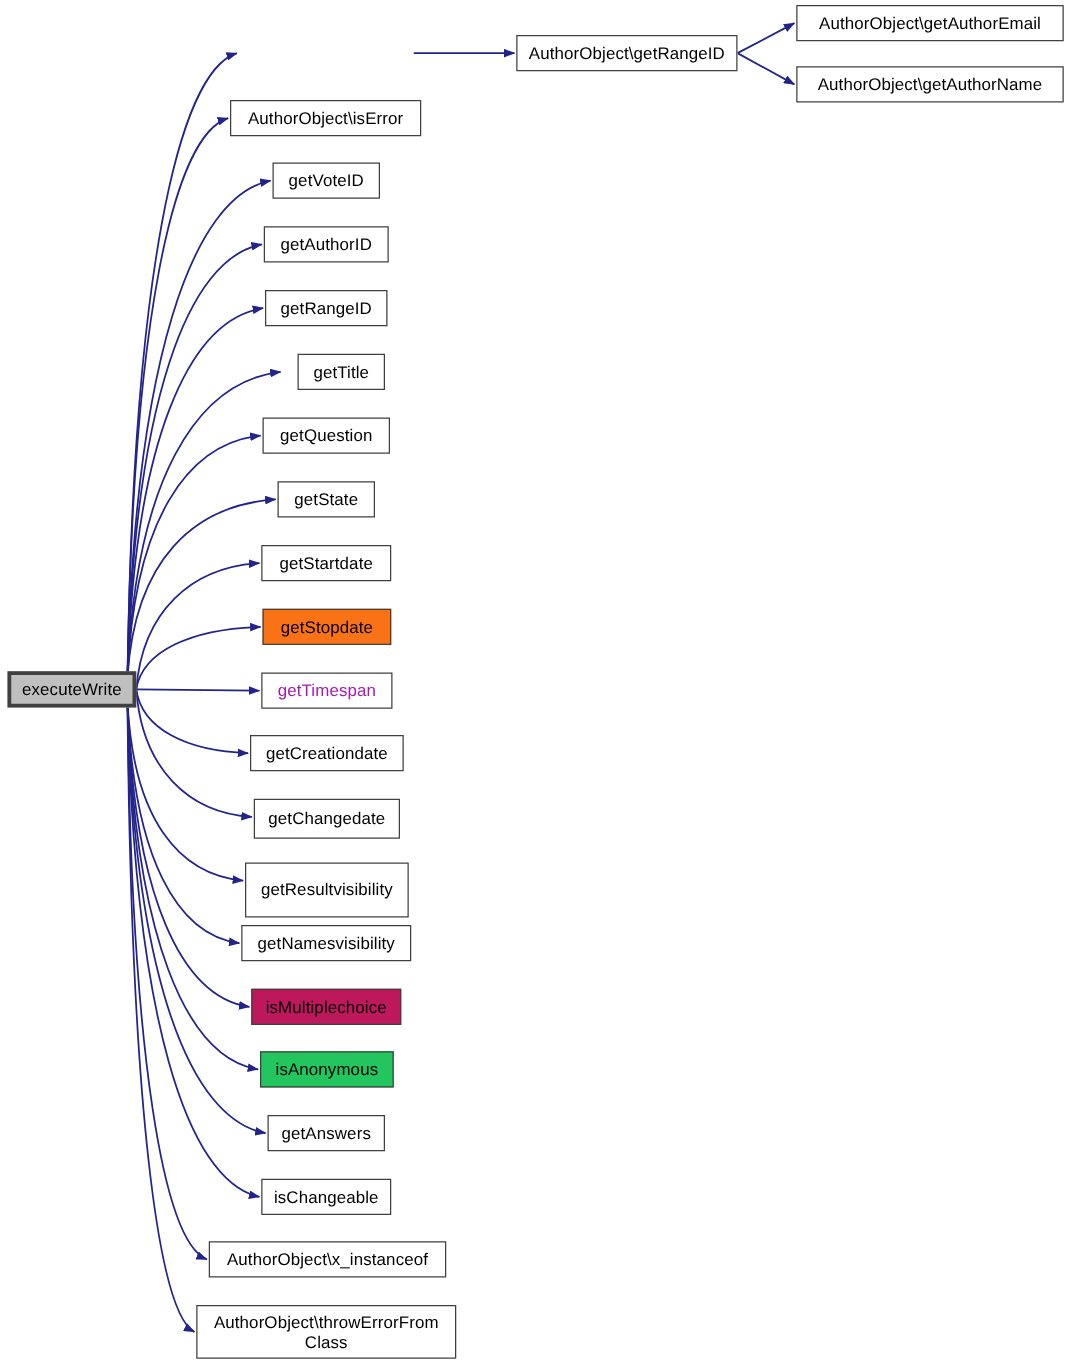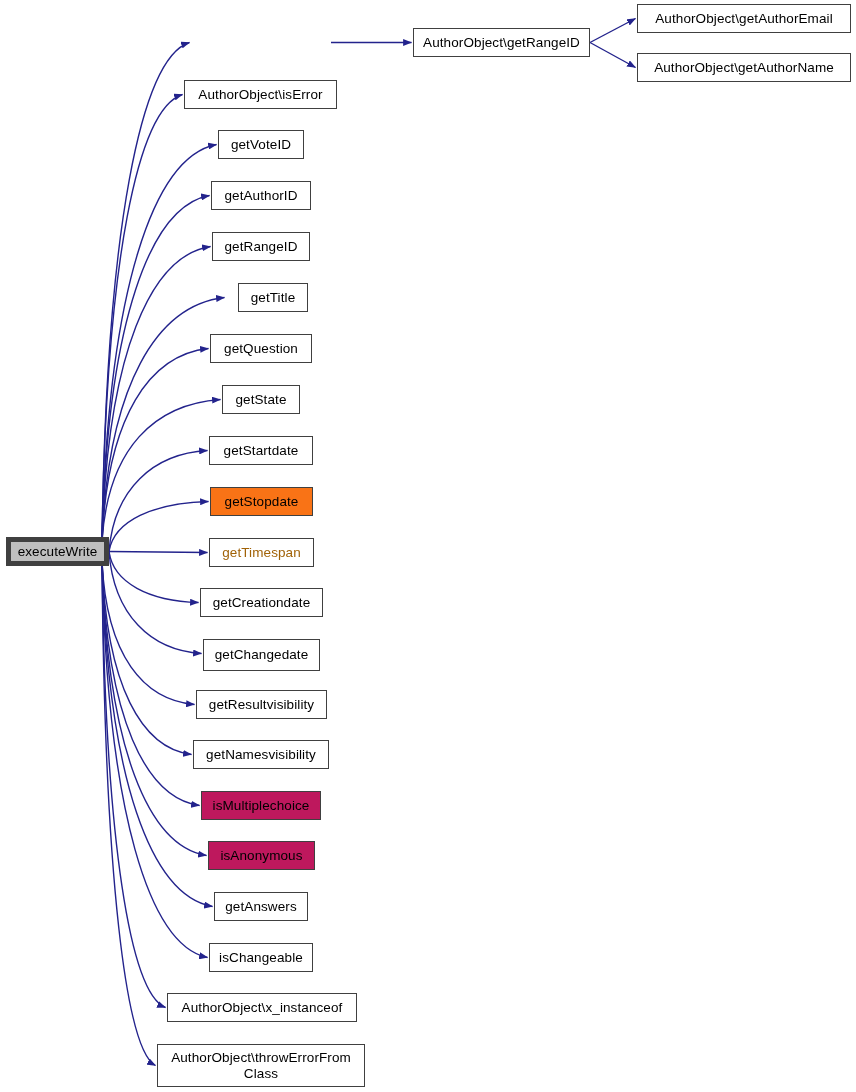--- a/index.html
+++ b/index.html
@@ -22,21 +22,21 @@
     display:flex;
     align-items:center;
     justify-content:center;
     text-align:center;
     white-space:pre-line;
     z-index:2;
     letter-spacing:0.1px;
   }
   .node.root{
     background:#bfbfbf;
-    border:5px solid #15803d;
+    border:3px solid #15803d;
   }
 </style>
 </head>
 <body>
 
 <div id="canvas" style="background: rgb(255, 255, 255);">
   <svg id="edges" viewBox="0 0 856 1092" xmlns="http://www.w3.org/2000/svg">
       <defs>
         <marker id="ah" markerWidth="9" markerHeight="7" refX="8.4" refY="3.5" orient="auto" markerUnits="userSpaceOnUse">
           <path d="M0,0 L9,3.5 L0,7 Z" fill="#23238c"></path>
@@ -70,27 +70,27 @@
 <div class="node root" style="left: 6px; top: 537px; width: 103px; height: 29px; border-color: rgb(64, 64, 64); background: rgb(191, 191, 191); color: rgb(0, 0, 0);">executeWrite</div>
     <div class="node" style="left: 184px; top: 80px; width: 153px; height: 29px; border-color: rgb(64, 64, 64); background: rgb(255, 255, 255); color: rgb(0, 0, 0);">AuthorObject\isError</div>
     <div class="node" style="left: 218px; top: 130px; width: 86px; height: 29px; border-color: rgb(64, 64, 64); background: rgb(255, 255, 255); color: rgb(0, 0, 0);">getVoteID</div>
     <div class="node" style="left: 211px; top: 181px; width: 100px; height: 29px; border-color: rgb(64, 64, 64); background: rgb(255, 255, 255); color: rgb(0, 0, 0); text-align: center;">getAuthorID</div>
     <div class="node" style="left: 212px; top: 232px; width: 98px; height: 29px; border-color: rgb(64, 64, 64); background: rgb(255, 255, 255); color: rgb(0, 0, 0);">getRangeID</div>
     <div class="node" style="left: 226px; top: 283px; width: 70px; height: 29px; border-color: rgb(64, 64, 64); background: rgb(255, 255, 255); color: rgb(0, 0, 0); margin-left: 12px;">getTitle</div>
     <div class="node" style="left: 210px; top: 334px; width: 102px; height: 29px; border-color: rgb(64, 64, 64); background: rgb(255, 255, 255); color: rgb(0, 0, 0);">getQuestion</div>
     <div class="node" style="left: 222px; top: 385px; width: 78px; height: 29px; border-color: rgb(64, 64, 64); background: rgb(255, 255, 255); color: rgb(0, 0, 0);">getState</div>
     <div class="node" style="left: 209px; top: 436px; width: 104px; height: 29px; border-color: rgb(64, 64, 64); background: rgb(255, 255, 255); color: rgb(0, 0, 0);">getStartdate</div>
     <div class="node" style="left: 210px; top: 487px; width: 103px; height: 29px; border-color: rgb(64, 64, 64); background: #f97316; color: rgb(0, 0, 0);">getStopdate</div>
-    <div class="node" style="left: 209px; top: 538px; width: 105px; height: 29px; border-color: rgb(64, 64, 64); background: rgb(255, 255, 255); color: #a16207;">getTimespan</div>
+    <div class="node" style="left: 209px; top: 538px; width: 105px; height: 29px; border-color: rgb(64, 64, 64); background: rgb(255, 255, 255); color: #a21caf;">getTimespan</div>
     <div class="node" style="left: 200px; top: 588px; width: 123px; height: 29px; border-color: rgb(64, 64, 64); background: rgb(255, 255, 255); color: rgb(0, 0, 0);">getCreationdate</div>
     <div class="node" style="left: 203px; top: 639px; width: 117px; height: 32px; border-color: rgb(64, 64, 64); background: rgb(255, 255, 255); color: rgb(0, 0, 0);">getChangedate</div>
-    <div class="node" style="left: 196px; top: 690px; width: 131px; height: 29px; border-color: rgb(64, 64, 64); background: rgb(255, 255, 255); color: rgb(0, 0, 0);">getResultvisibility</div>
+    <div class="node" style="left: 196px; top: 690px; width: 131px; height: 44px; border-color: rgb(64, 64, 64); background: rgb(255, 255, 255); color: rgb(0, 0, 0);">getResultvisibility</div>
     <div class="node" style="left: 193px; top: 740px; width: 136px; height: 29px; border-color: rgb(64, 64, 64); background: rgb(255, 255, 255); color: rgb(0, 0, 0);">getNamesvisibility</div>
     <div class="node" style="left: 201px; top: 791px; width: 120px; height: 29px; border-color: rgb(64, 64, 64); background: #be185d; color: rgb(0, 0, 0);">isMultiplechoice</div>
-    <div class="node" style="left: 208px; top: 841px; width: 107px; height: 29px; border-color: rgb(64, 64, 64); background: #be185d; color: rgb(0, 0, 0);">isAnonymous</div>
+    <div class="node" style="left: 208px; top: 841px; width: 107px; height: 29px; border-color: rgb(64, 64, 64); background: #22c55e; color: rgb(0, 0, 0);">isAnonymous</div>
     <div class="node" style="left: 214px; top: 892px; width: 94px; height: 29px; border-color: rgb(64, 64, 64); background: rgb(255, 255, 255); color: rgb(0, 0, 0);">getAnswers</div>
     <div class="node" style="left: 209px; top: 943px; width: 104px; height: 29px; border-color: rgb(64, 64, 64); background: rgb(255, 255, 255); color: rgb(0, 0, 0);">isChangeable</div>
     <div class="node" style="left: 167px; top: 993px; width: 190px; height: 29px; border-color: rgb(64, 64, 64); background: rgb(255, 255, 255); color: rgb(0, 0, 0);">AuthorObject\x_instanceof</div>
     <div class="node" style="left: 157px; top: 1044px; width: 208px; height: 43px; border-color: rgb(64, 64, 64); background: rgb(255, 255, 255); color: rgb(0, 0, 0);">AuthorObject\throwErrorFrom
 Class</div>
     <div class="node" style="left: 413px; top: 28px; width: 177px; height: 29px; border-color: rgb(64, 64, 64); background: rgb(255, 255, 255); color: rgb(0, 0, 0);">AuthorObject\getRangeID</div>
     <div class="node" style="left: 637px; top: 4px; width: 214px; height: 29px; border-color: rgb(64, 64, 64); background: rgb(255, 255, 255); color: rgb(0, 0, 0);">AuthorObject\getAuthorEmail</div>
     <div class="node" style="left: 637px; top: 53px; width: 214px; height: 29px; border-color: rgb(64, 64, 64); background: rgb(255, 255, 255); color: rgb(0, 0, 0);">AuthorObject\getAuthorName</div>
   </div>
 

